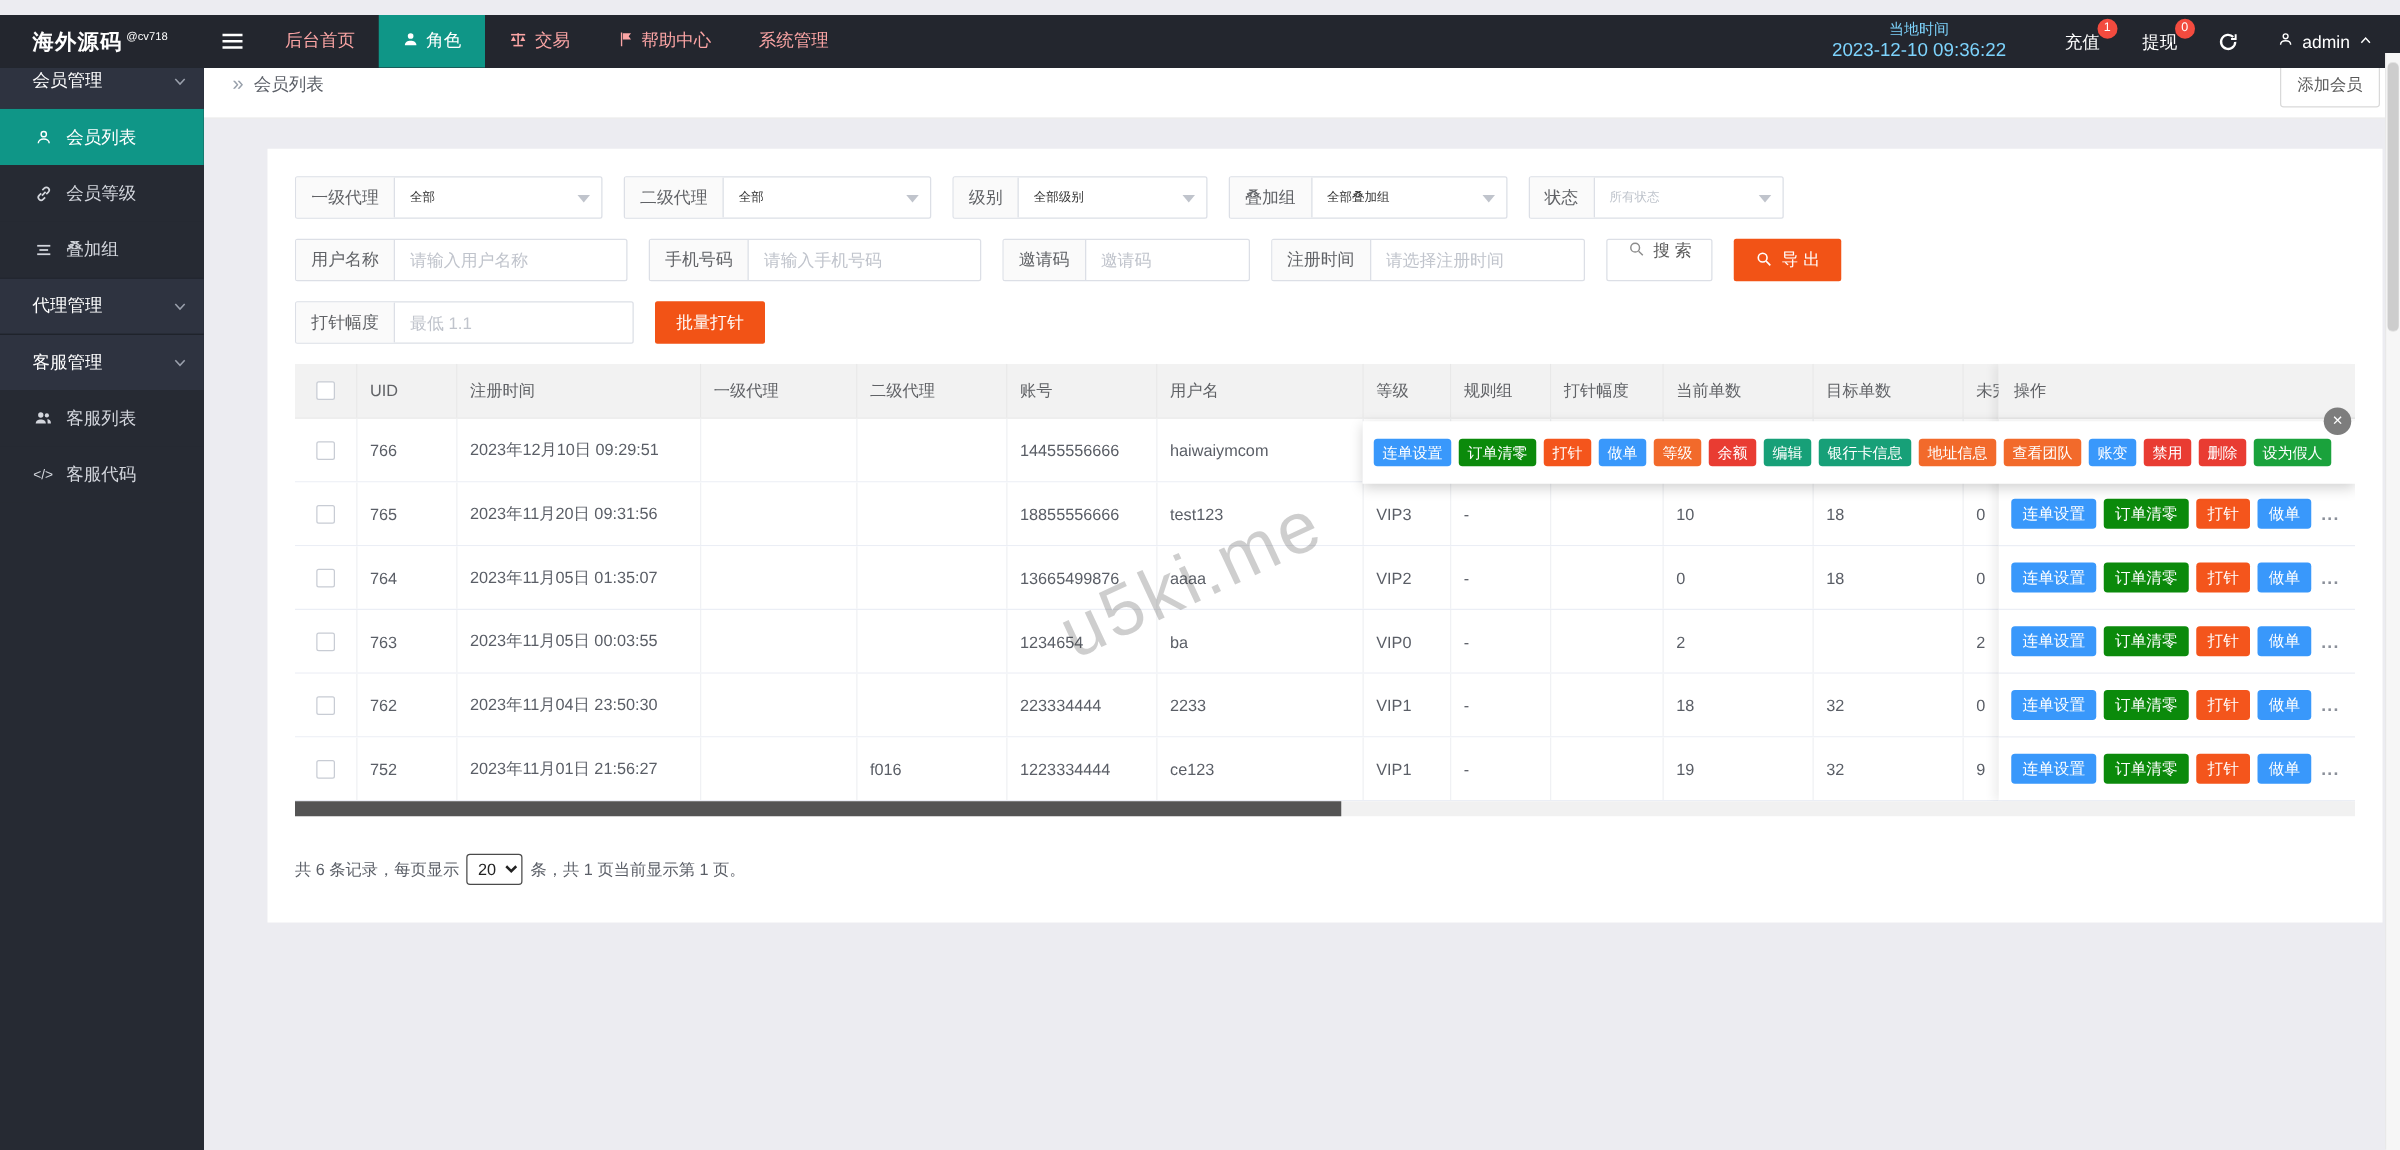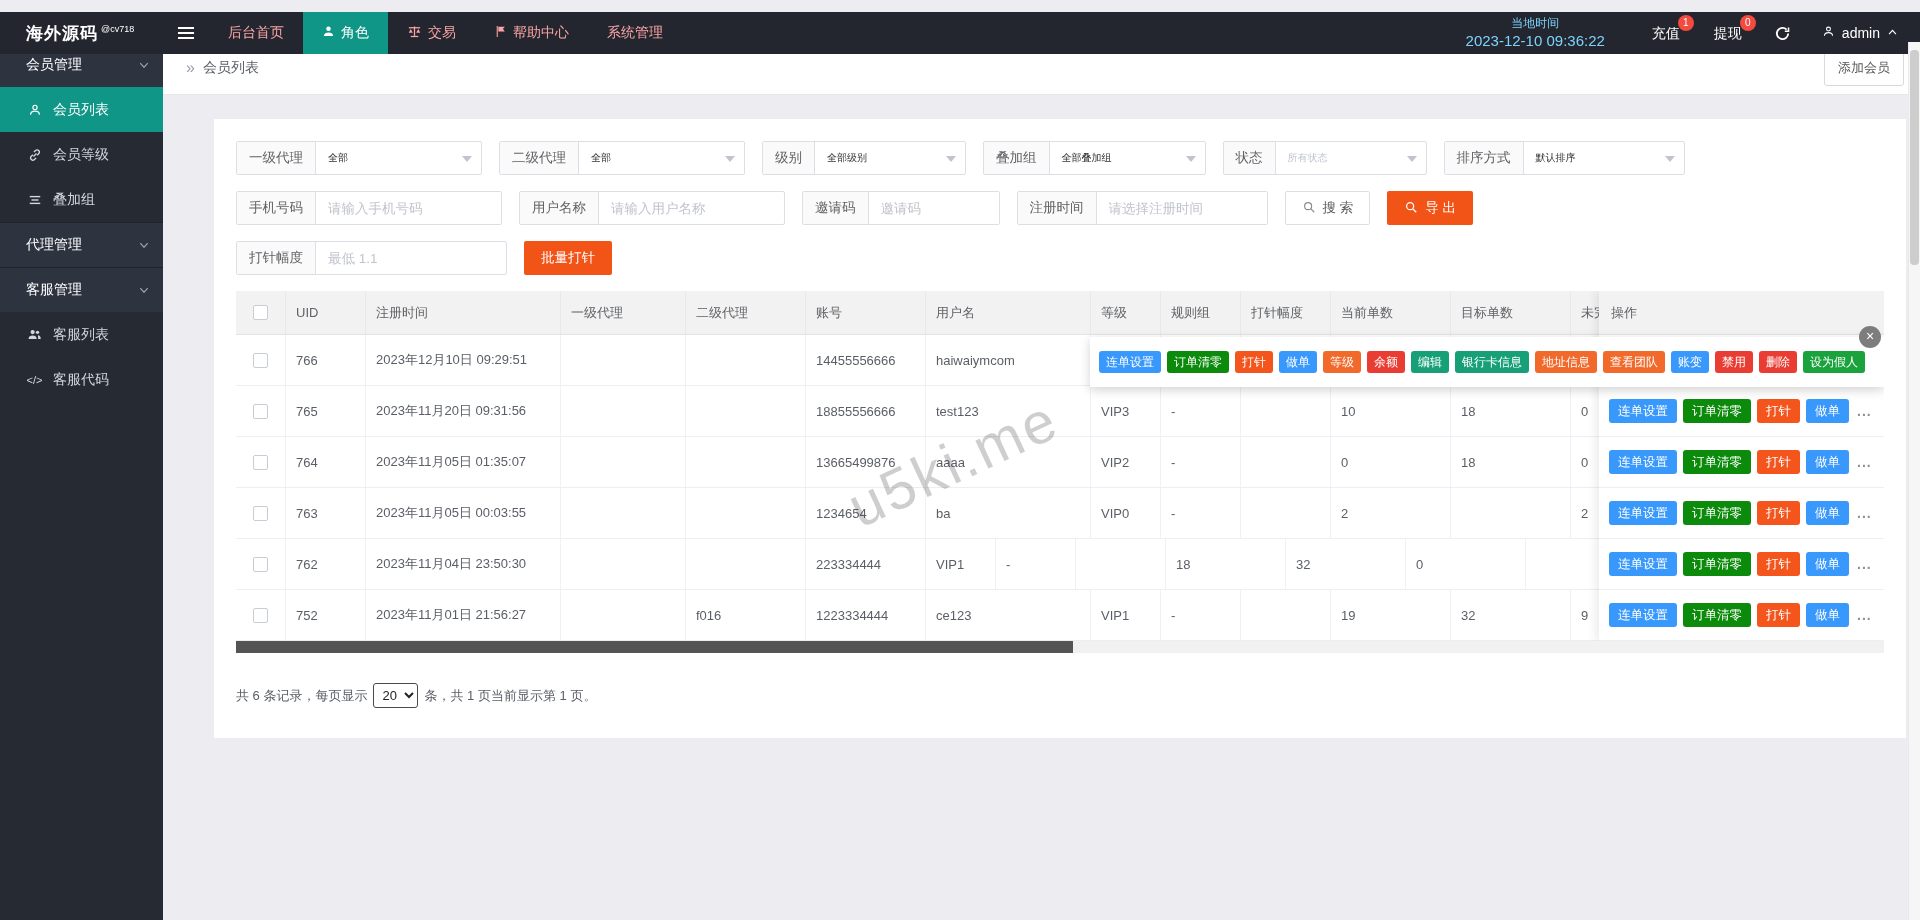--- a/index.html
+++ b/index.html
@@ -44,21 +44,21 @@
   
   .f-row { display:flex; gap:17px; margin-bottom:16px; align-items:center; }
   .fc { display:flex; height:34px; border:1px solid #dcdfe6; border-radius:2px; background:#fff; }
   .fc .lab { background:#fafafa; border-right:1px solid #dcdfe6; padding:0 12px; display:flex; align-items:center; font-size:13.5px; color:#606266; white-space:nowrap; }
   .fc .val { position:relative; display:flex; align-items:center; padding:0 28px 0 12px; font-size:10px; color:#333; cursor:pointer; }
   .fc .val.muted { color:#bfc4cc; }
   .caret { position:absolute; right:9px; top:14px; width:0; height:0; border-left:5px solid transparent; border-right:5px solid transparent; border-top:6px solid #c0c4cc; }
   .fc input { border:none; outline:none; font-size:13.5px; padding:0 12px; color:#333; background:transparent; }
   .fc input::placeholder { color:#c0c4cc; }
   .w165{width:165px}.w150{width:150px}.w155{width:155px}.w160{width:160px}.w185{width:185px}.w130{width:130px}.w170{width:170px}.w190{width:190px}
-  .btn-plain { height:34px; display:flex; align-items:center; gap:7px; background:#fff; border:1px solid #dcdfe6; border-radius:2px; color:#595959; font-size:13.5px; padding:0 16px; cursor:pointer; }
+  .btn-plain { height:34px; display:flex; align-items:flex-start; gap:7px; background:#fff; border:1px solid #dcdfe6; border-radius:2px; color:#595959; font-size:13.5px; padding:0 16px; cursor:pointer; }
   .btn-orangebig { height:34px; display:flex; align-items:center; gap:7px; background:#f25316; border:none; border-radius:2px; color:#fff; font-size:13.5px; padding:0 17px; cursor:pointer; }
 
   
   .tblwrap { position:relative; margin-top:12px; width:100%; overflow:hidden; }
   .tbl { width:1740px; }
   .tr { display:flex; height:51px; border-bottom:1px solid #ebeef5; background:#fff; }
   .th-row { height:44px; background:#f2f2f2; border-bottom:1px solid #e4e4e4; }
   .td { display:flex; align-items:center; padding:0 10px; font-size:13px; color:#5a5e66; border-right:1px solid #f0f1f4; white-space:nowrap; overflow:hidden; }
   .th-row .td { color:#606266; border-right:1px solid #e8e8e8; background:#f2f2f2; }
   .c0{width:50px;justify-content:center;padding:0}
@@ -276,37 +276,30 @@
             <i class="caret"></i>
           </span>
       </div>
       <div class="fc">
         <span class="lab">状态</span>
         <span class="val muted w150">
             <span>所有状态</span>
             <i class="caret"></i>
           </span>
       </div>
-      <div class="fc">
-        <span class="lab">排序方式</span>
-        <span class="val w160">
-            <span>默认排序</span>
-            <i class="caret"></i>
-          </span>
-      </div>
     </div>
 
     <div class="f-row">
+      <div class="fc">
+        <span class="lab">用户名称</span>
+        <input class="w185" placeholder="请输入用户名称" style="">
+      </div>
       <div class="fc">
         <span class="lab">手机号码</span>
         <input class="w185" placeholder="请输入手机号码" style="">
-      </div>
-      <div class="fc">
-        <span class="lab">用户名称</span>
-        <input class="w185" placeholder="请输入用户名称" style="">
       </div>
       <div class="fc">
         <span class="lab">邀请码</span>
         <input class="w130" placeholder="邀请码" style="">
       </div>
       <div class="fc">
         <span class="lab">注册时间</span>
         <input class="w170" placeholder="请选择注册时间" style="">
       </div>
       <button class="btn-plain">
@@ -423,20 +416,21 @@
         </div>
         <div class="tr">
           <div class="td c0">
               <span class="checkbox"></span>
             </div>
           <div class="td c1">762</div>
           <div class="td c2">2023年11月04日 23:50:30</div>
           <div class="td c3"></div>
           <div class="td c4"></div>
           <div class="td c5">223334444</div>
+          <div class="td c6">2233</div>
           <div class="td c7">VIP1</div>
           <div class="td c8">-</div>
           <div class="td c9"></div>
           <div class="td c10">18</div>
           <div class="td c11">32</div>
           <div class="td c12">0</div>
         </div>
         <div class="tr">
           <div class="td c0">
               <span class="checkbox"></span>

